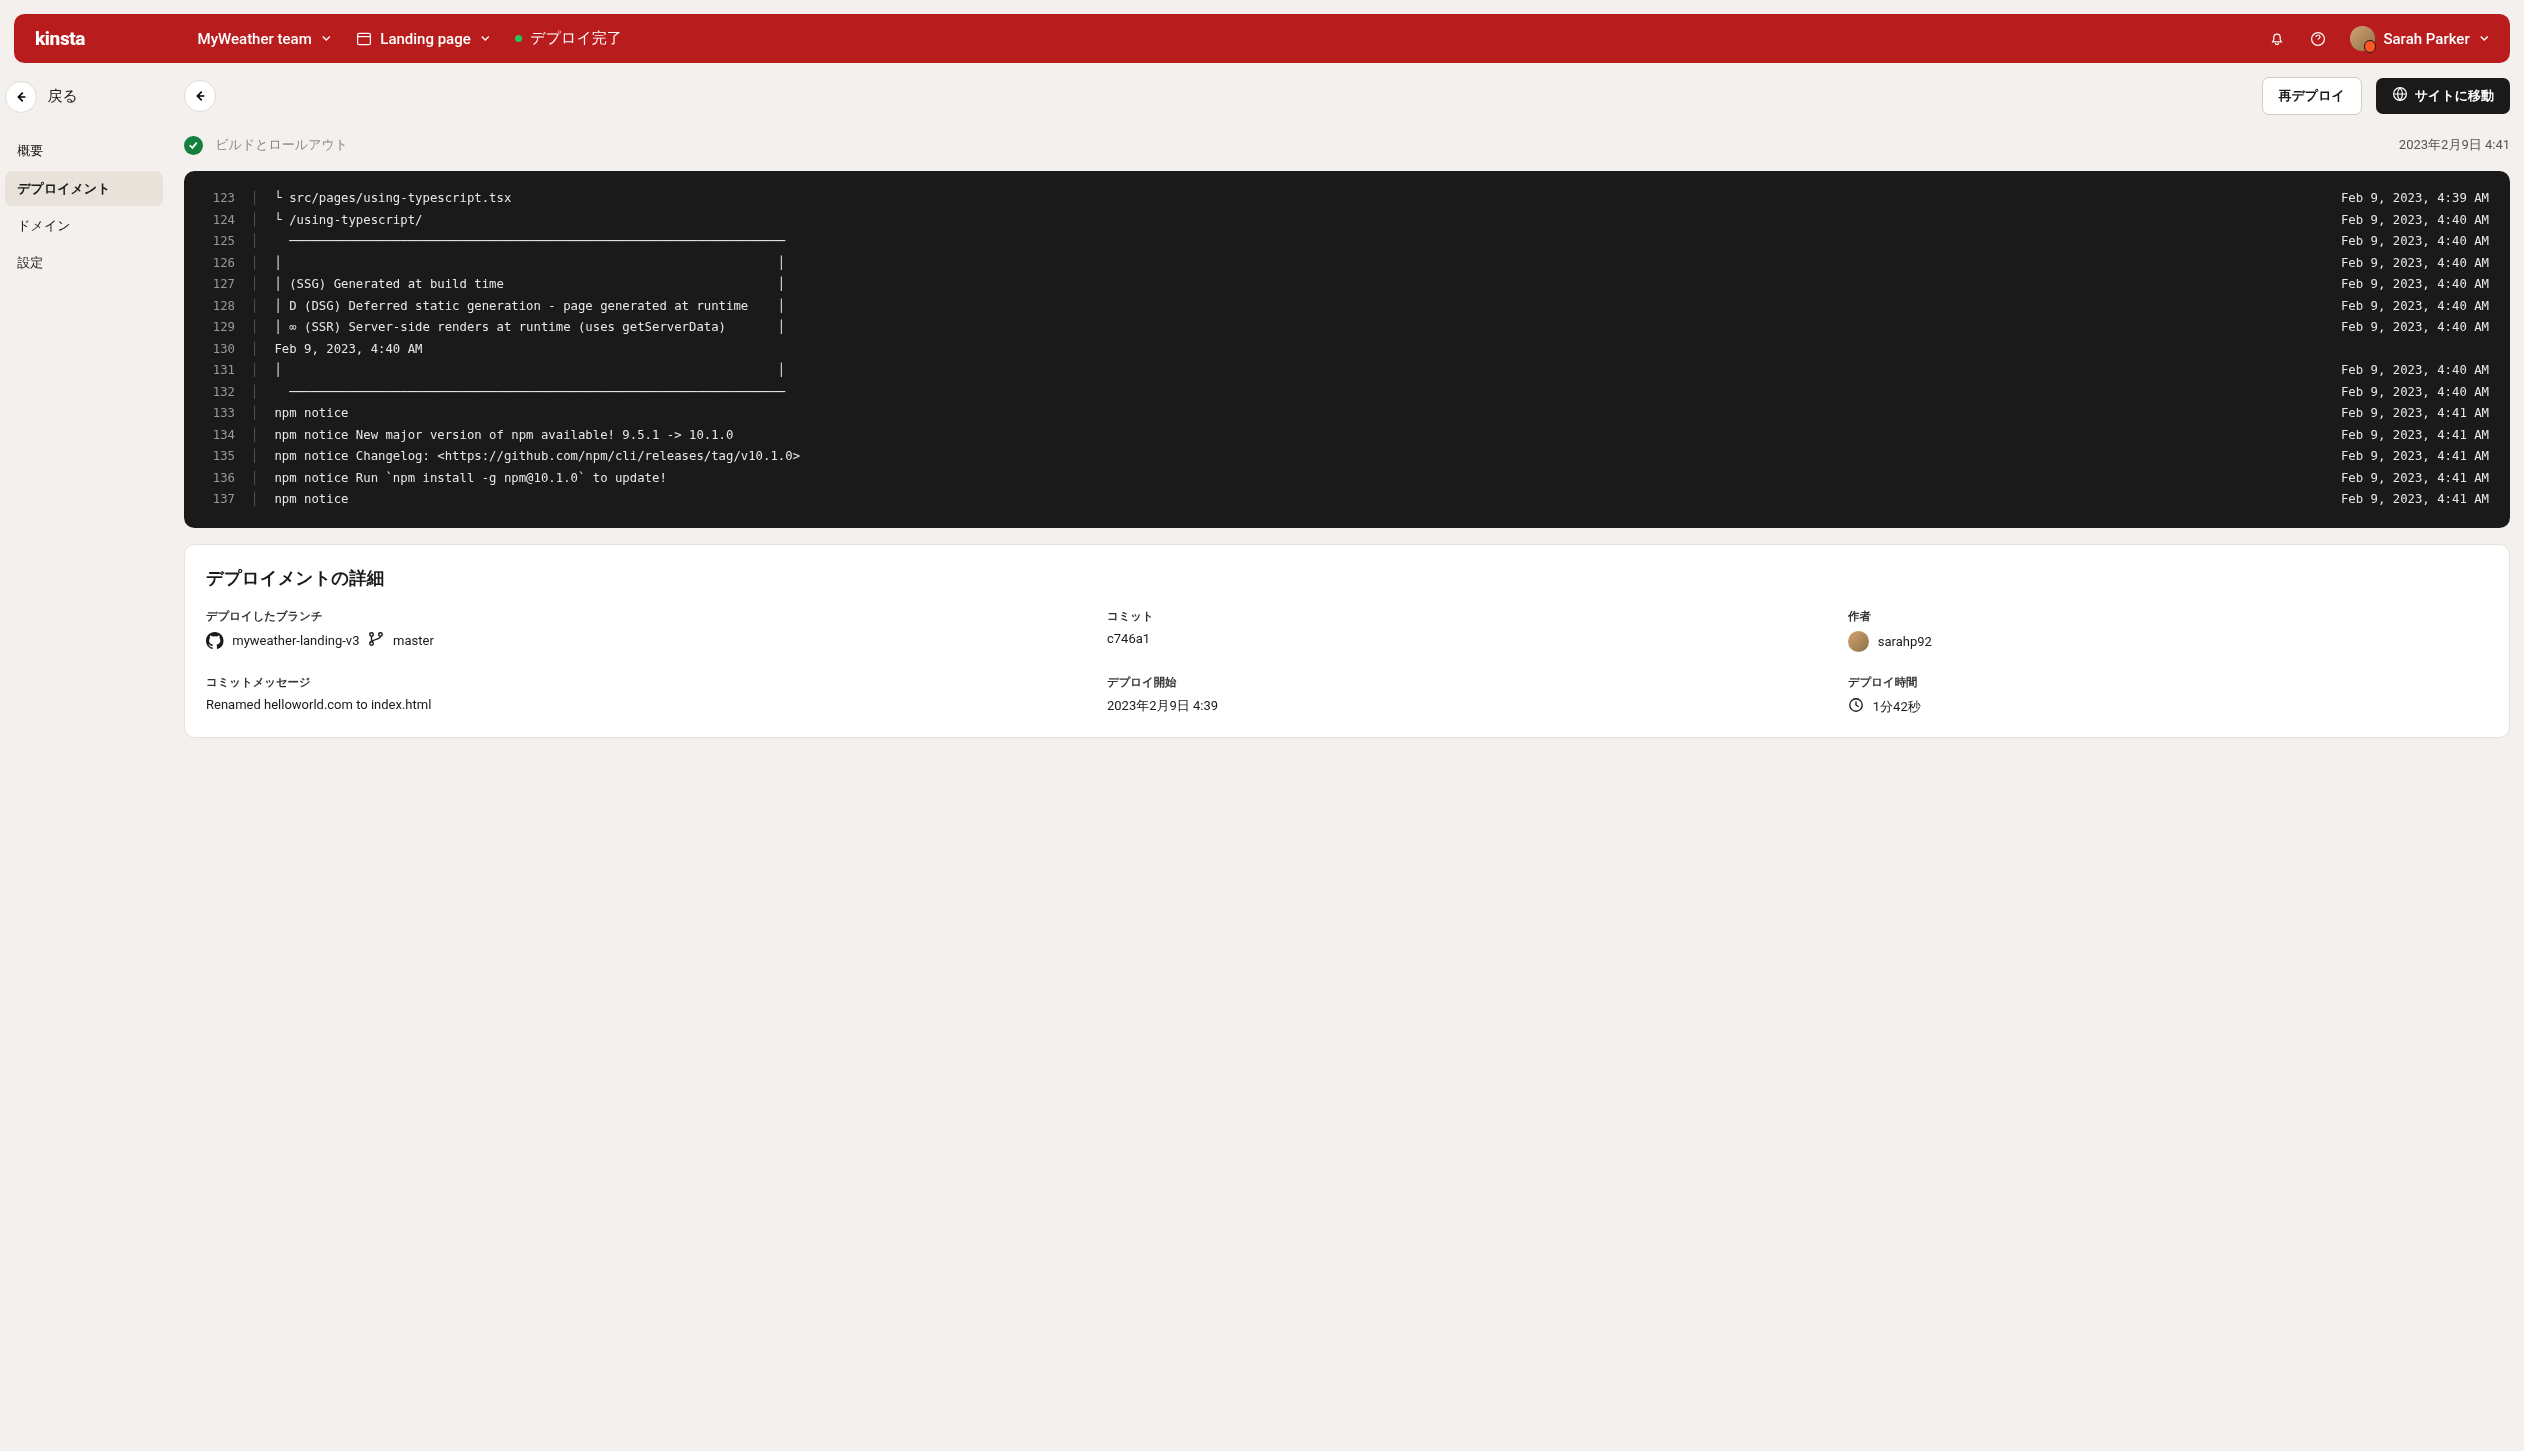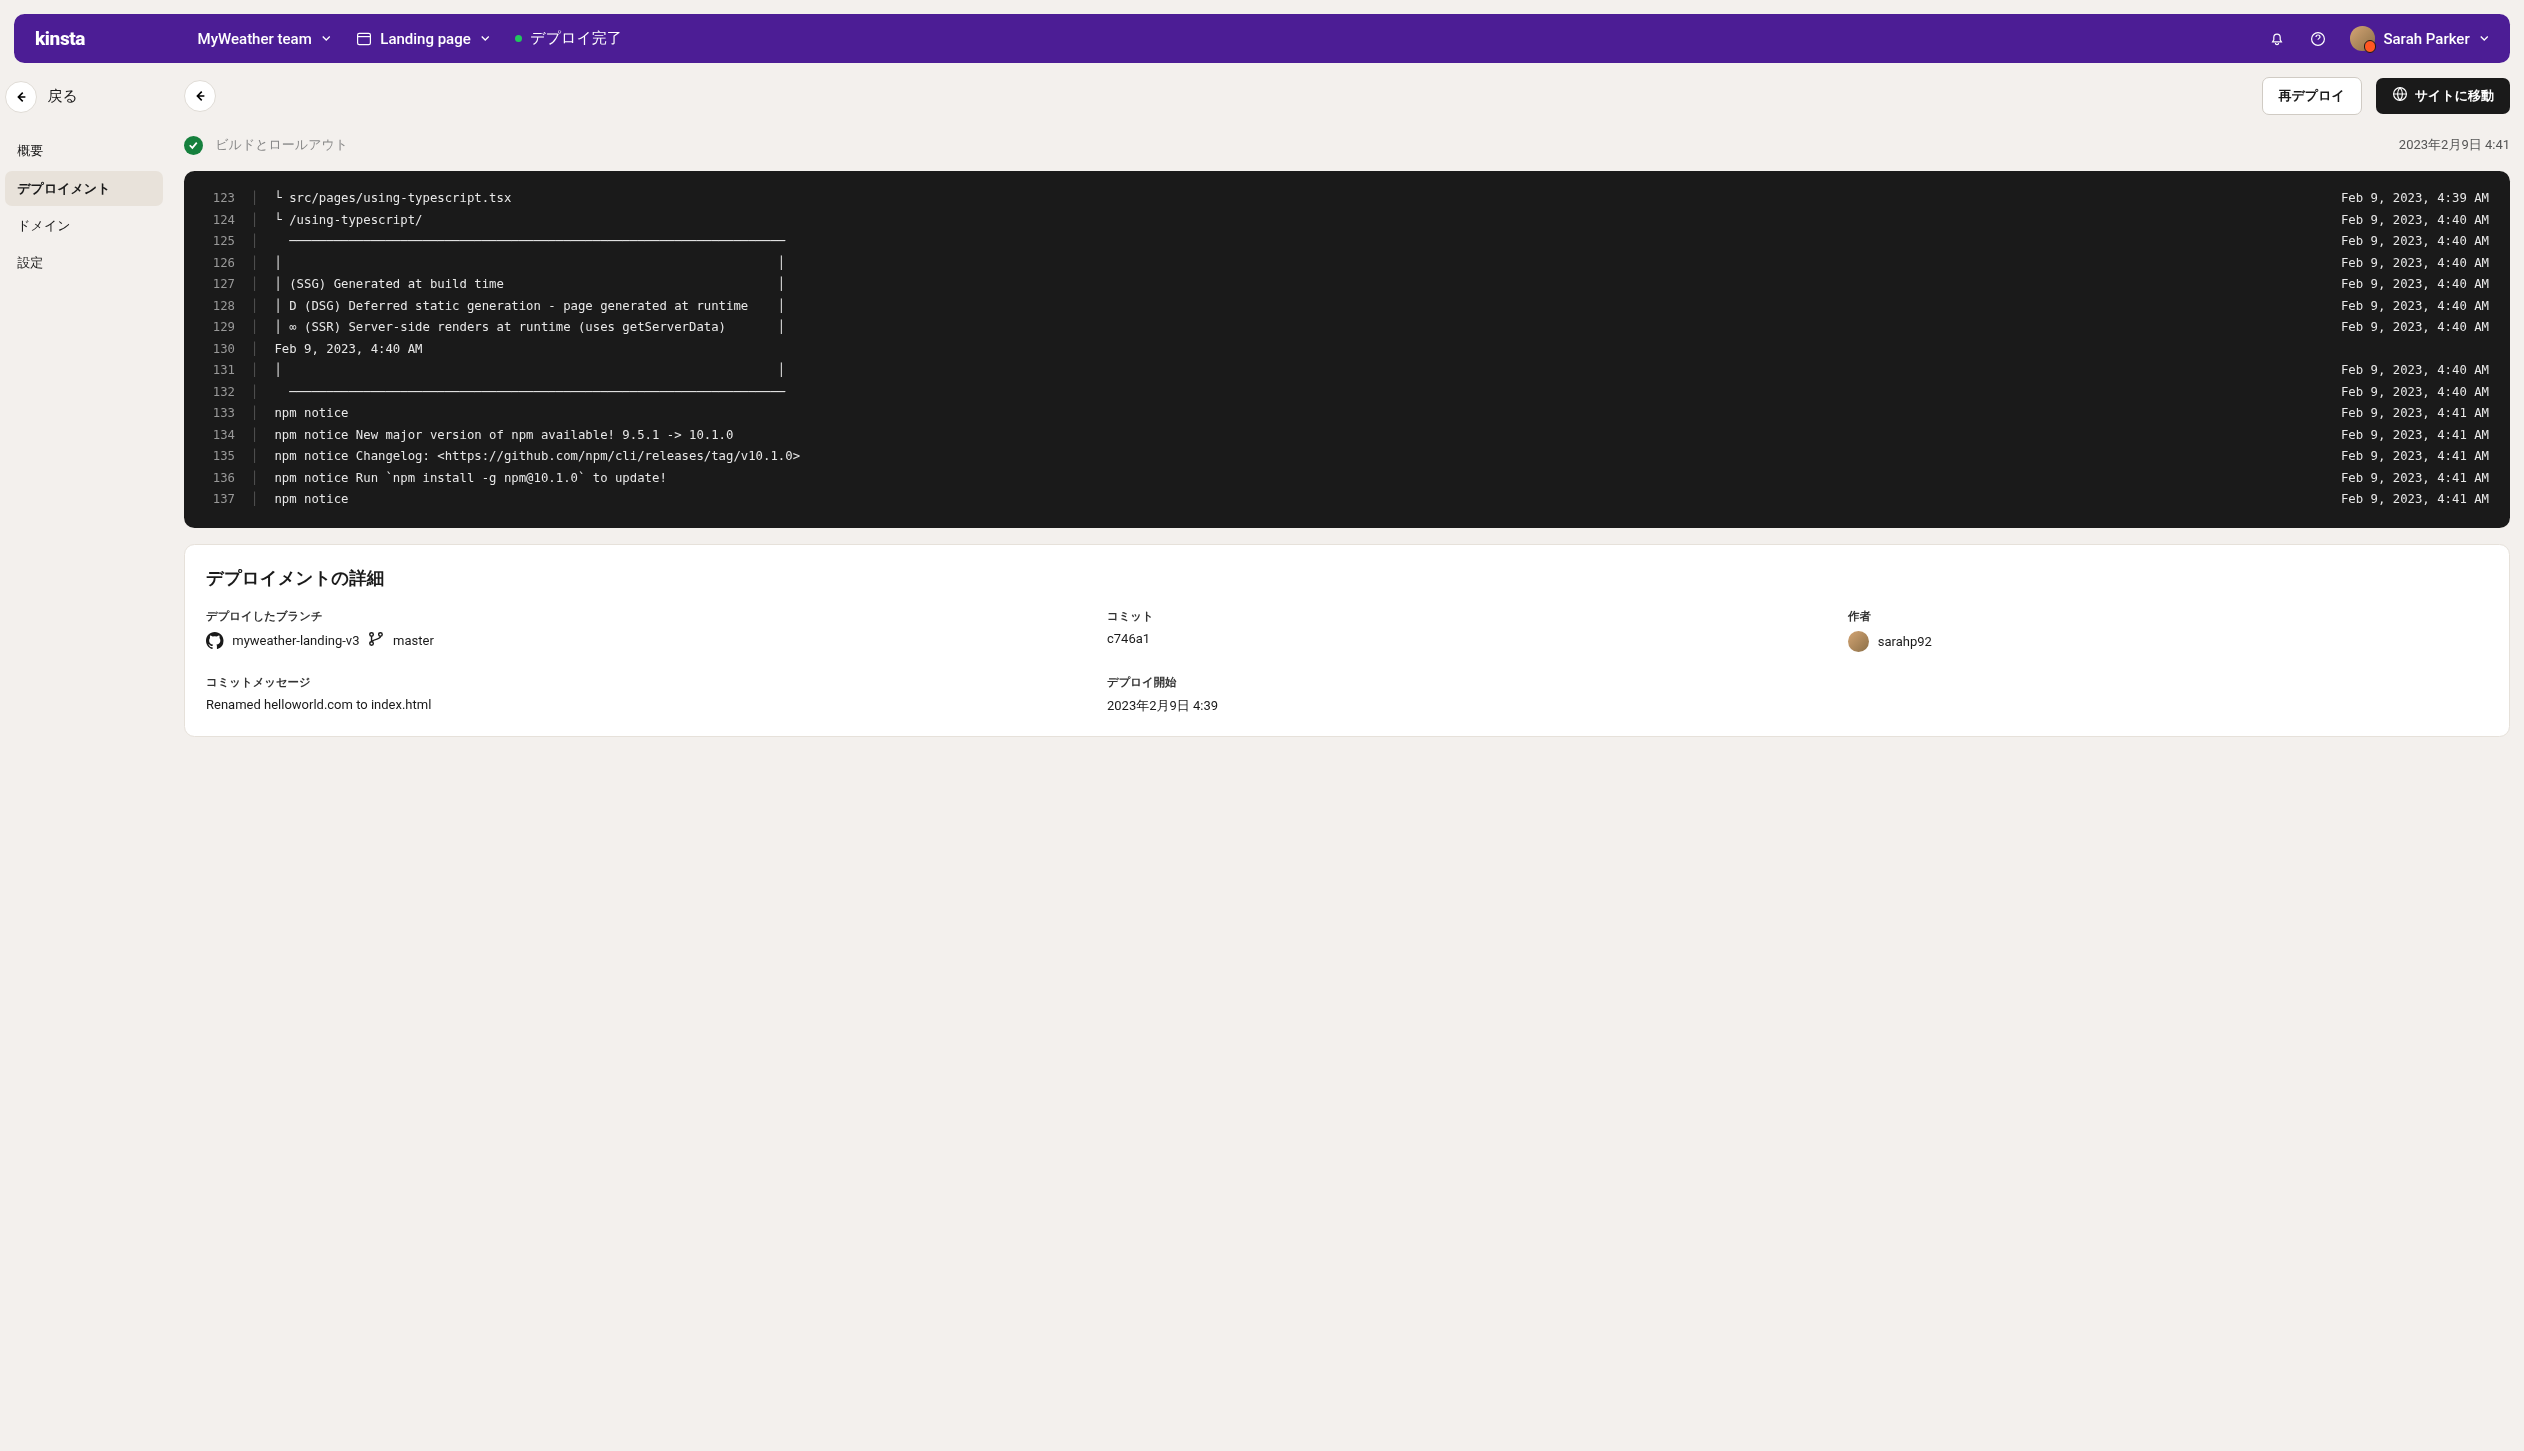--- a/index.html
+++ b/index.html
@@ -1,17 +1,17 @@
 <!DOCTYPE html>
 <html style="font-size:14px"><head>
   <meta charset="utf-8">
   <style>
     * { margin:0; padding:0; box-sizing:border-box; }
     body { font-family:-apple-system,BlinkMacSystemFont,"Segoe UI",Roboto,sans-serif; background:#f3f0ed; color:#1a1a1a; }
-    .topbar { background:#4c1d95; color:#fff; margin:14px; border-radius:10.5px; padding:0 21px; height:49px; display:flex; align-items:center; gap:24.5px; }
+    .topbar { background:#b91c1c; color:#fff; margin:14px; border-radius:10.5px; padding:0 21px; height:49px; display:flex; align-items:center; gap:24.5px; }
     .logo { font-weight:800; font-size:19px; letter-spacing:-0.4px; margin-right:88px; }
     .drop { display:flex; align-items:center; gap:8.8px; font-size:15px; font-weight:500; cursor:pointer; }
     .chev svg { width:10.5px; height:10.5px; display:block; }
     .icon svg { width:16px; height:16px; display:block; }
     .status-dot { width:7px; height:7px; border-radius:50%; background:#22c55e; }
     .spacer { flex:1; }
     .avatar { width:24.5px; height:24.5px; border-radius:50%; background:linear-gradient(135deg,#d4a574,#8b6f47); position:relative; }
     .avatar::after { content:''; position:absolute; right:-1.8px; bottom:-1.8px; width:10.5px; height:10.5px; border-radius:50%; background:#ff5722; border:1.8px solid #1a1a1a; }
     .page { display:flex; padding:0 14px 14px 5px; gap:21px; }
     .sidebar { width:158px; flex-shrink:0; }
@@ -195,17 +195,27 @@
           </div>
         </div>
         <div>
           <div class="detail-label">コミットメッセージ</div>
           <div class="detail-value">Renamed helloworld.com to index.html</div>
         </div>
         <div>
           <div class="detail-label">デプロイ開始</div>
           <div class="detail-value">2023年2月9日 4:39</div>
         </div>
+        <div>
+          <div class="detail-label">デプロイ時間</div>
+          <div class="detail-value">
+            <span><svg width="16" height="16" viewBox="0 0 18 18" fill="none" stroke="#1a1a1a" stroke-width="1.5">
+                  <circle cx="9" cy="9" r="7"></circle>
+                  <path d="M9 5v4l3 2"></path>
+                </svg></span>
+            <span>1分42秒</span>
+          </div>
+        </div>
       </div>
     </div>
   </div>
 </div>
 
 
 </body></html>

